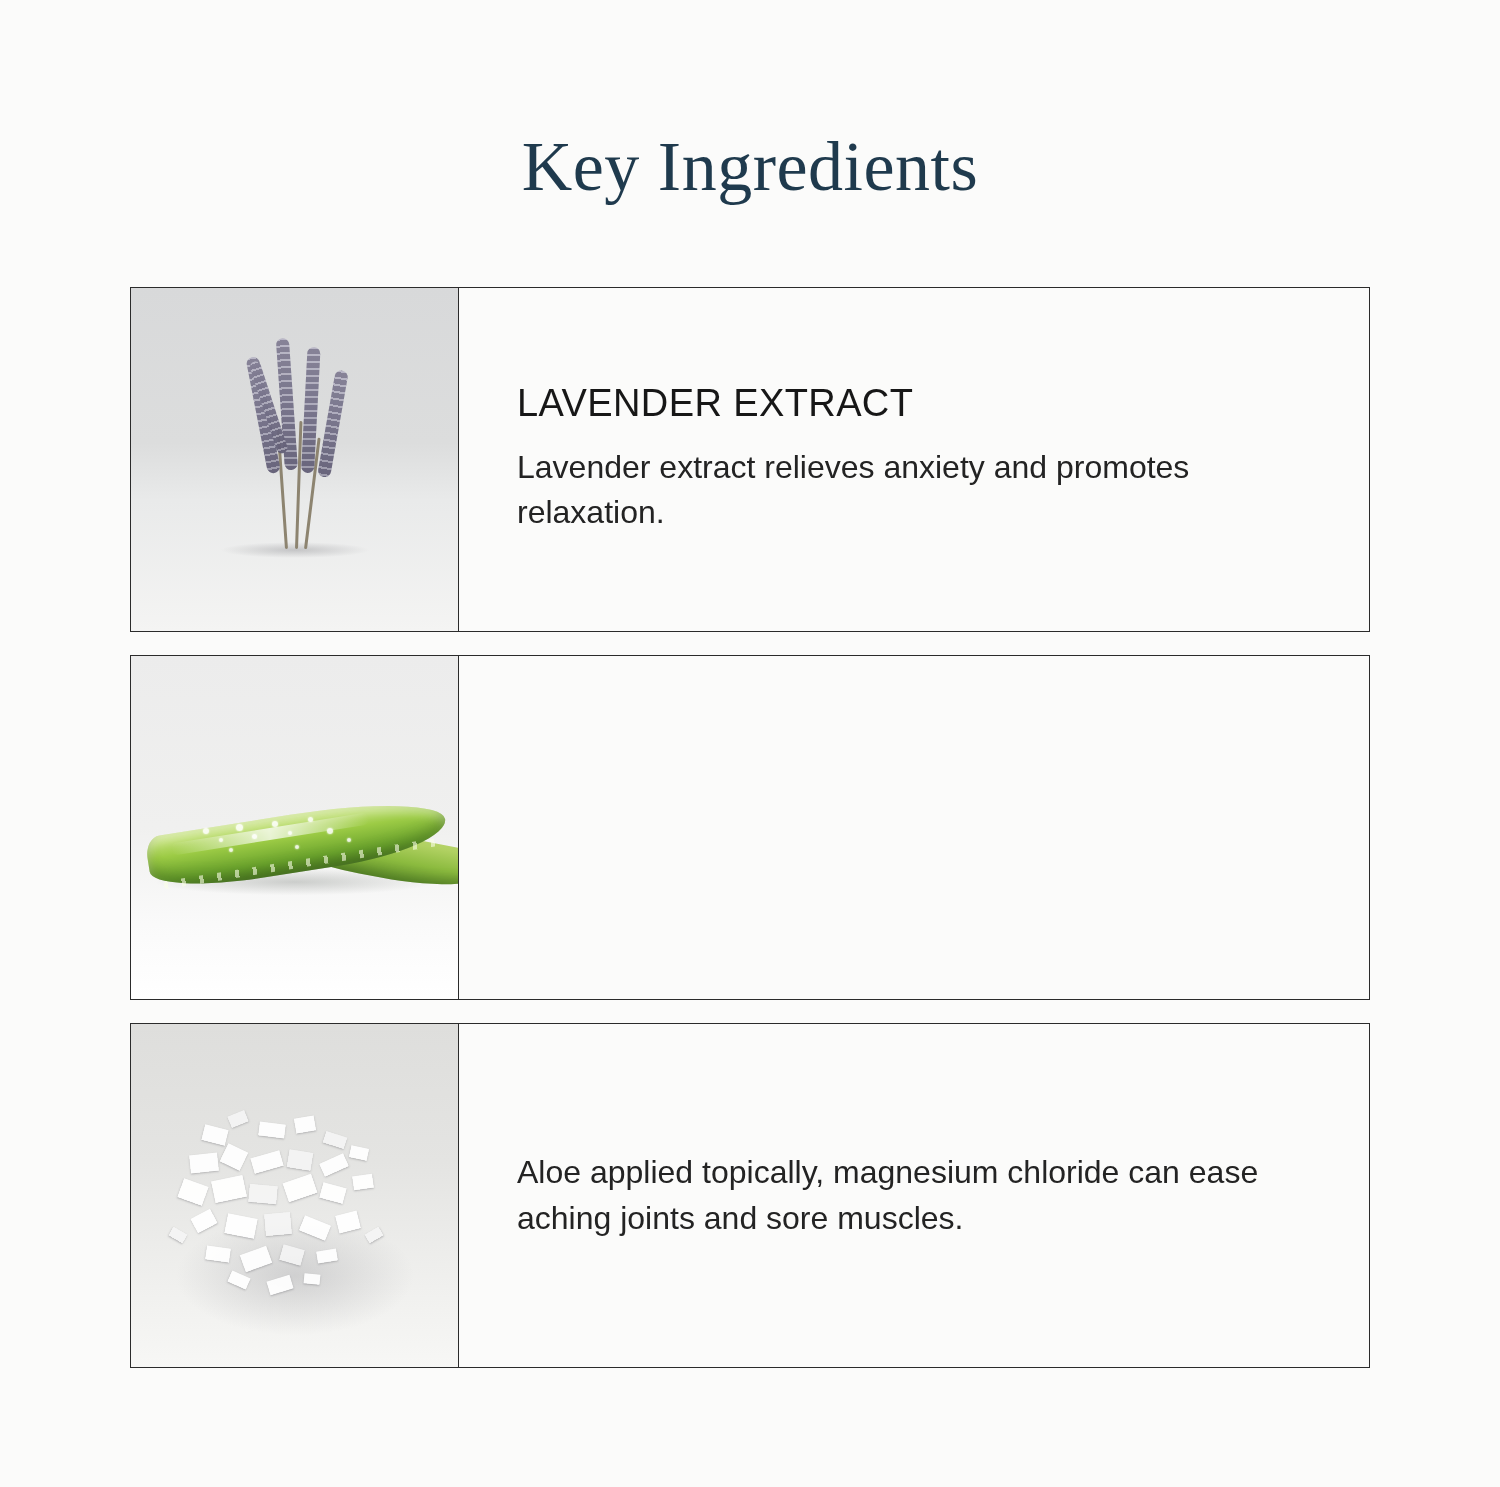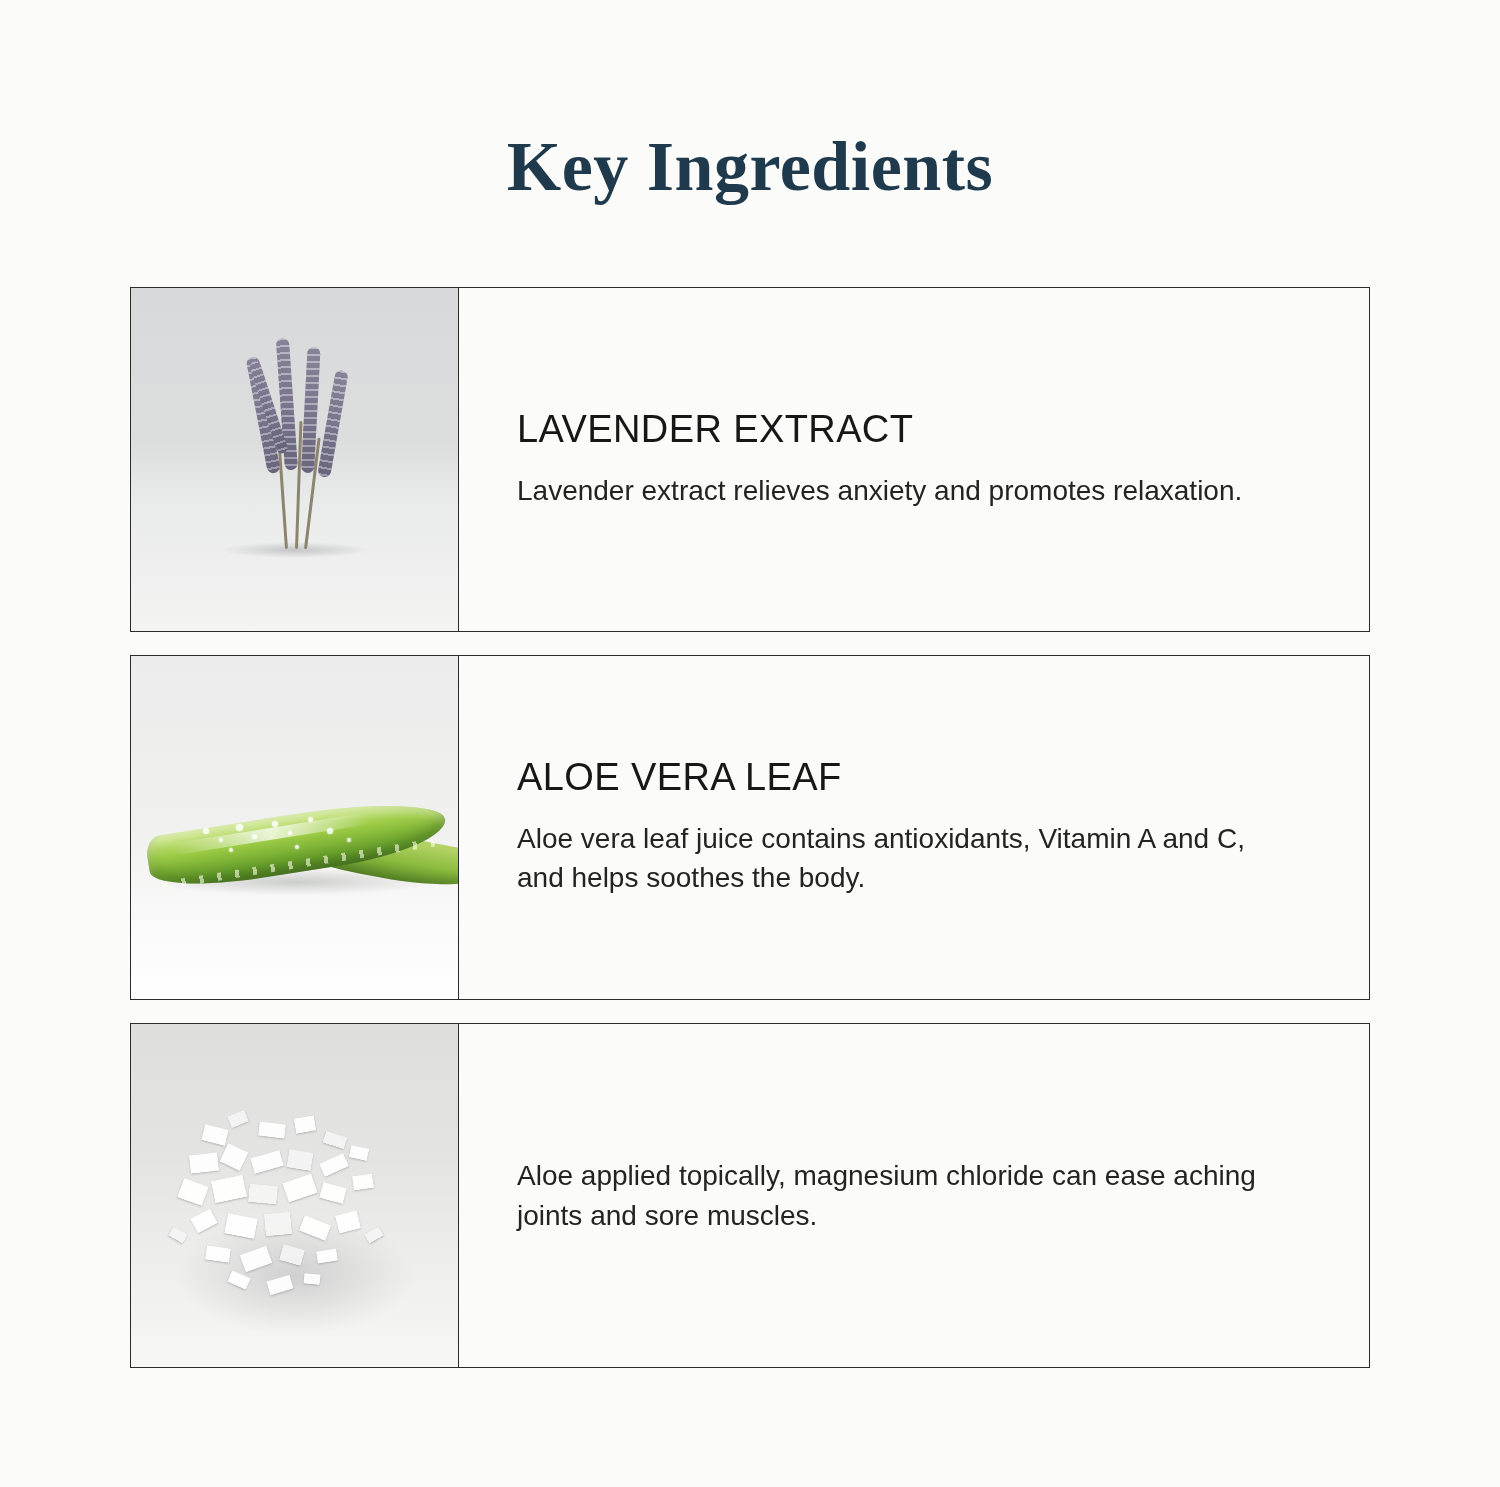--- a/index.html
+++ b/index.html
@@ -19,21 +19,21 @@
   .page {
     width: 1500px;
     height: 1487px;
     background: #fbfbfa;
     position: relative;
   }
   .page-title {
     text-align: center;
     font-family: "Liberation Serif", serif;
     font-size: 70px;
-    font-weight: 700;
+    font-weight: 400;
     color: #1f3a4d;
     letter-spacing: 0.5px;
     margin: 0;
     padding-top: 128px;
     line-height: 1.1;
   }
   .cards {
     margin-top: 82px;
     padding-left: 130px;
     padding-right: 130px;
@@ -64,21 +64,21 @@
   }
   .card-heading {
     font-size: 38px;
     font-weight: 400;
     color: #171717;
     letter-spacing: 0.4px;
     margin: 0 0 20px 0;
     line-height: 1.1;
   }
   .card-desc {
-    font-size: 28px;
+    font-size: 32px;
     font-weight: 400;
     color: #232323;
     line-height: 1.42;
     margin: 0;
     max-width: 760px;
   }
 
   
   .img-lavender {
     background: linear-gradient(180deg, #d8d9da 0%, #dcdddd 45%, #e9eaea 62%, #f4f4f3 100%);
@@ -245,24 +245,20 @@
           <div class="drop" style="left:32%; top:49%; width:7px; height:7px;"></div>
           <div class="drop" style="left:37%; top:52%; width:5px; height:5px;"></div>
           <div class="drop" style="left:43%; top:48%; width:6px; height:6px;"></div>
           <div class="drop" style="left:48%; top:51%; width:4px; height:4px;"></div>
           <div class="drop" style="left:54%; top:47%; width:5px; height:5px;"></div>
           <div class="drop" style="left:60%; top:50%; width:6px; height:6px;"></div>
           <div class="drop" style="left:66%; top:53%; width:4px; height:4px;"></div>
           <div class="drop" style="left:30%; top:56%; width:4px; height:4px;"></div>
           <div class="drop" style="left:50%; top:55%; width:4px; height:4px;"></div>
         </div>
-      </div>
-      <div class="card-body">
-        <h2 class="card-heading">ALOE VERA LEAF</h2>
-        <p class="card-desc">Aloe vera leaf juice contains antioxidants, Vitamin A and C, and helps soothes the body.</p>
       </div>
     </div>
 
     <div class="card">
       <div class="card-media img-flakes">
         <div class="flake-pile-shadow"></div>
         <div class="flake" style="left:22%; top:30%; width:24px; height:16px; transform:rotate(14deg);"></div>
         <div class="flake flake-dim" style="left:30%; top:26%; width:18px; height:12px; transform:rotate(-22deg);"></div>
         <div class="flake" style="left:39%; top:29%; width:26px; height:14px; transform:rotate(7deg);"></div>
         <div class="flake" style="left:50%; top:27%; width:20px; height:15px; transform:rotate(-10deg);"></div>

